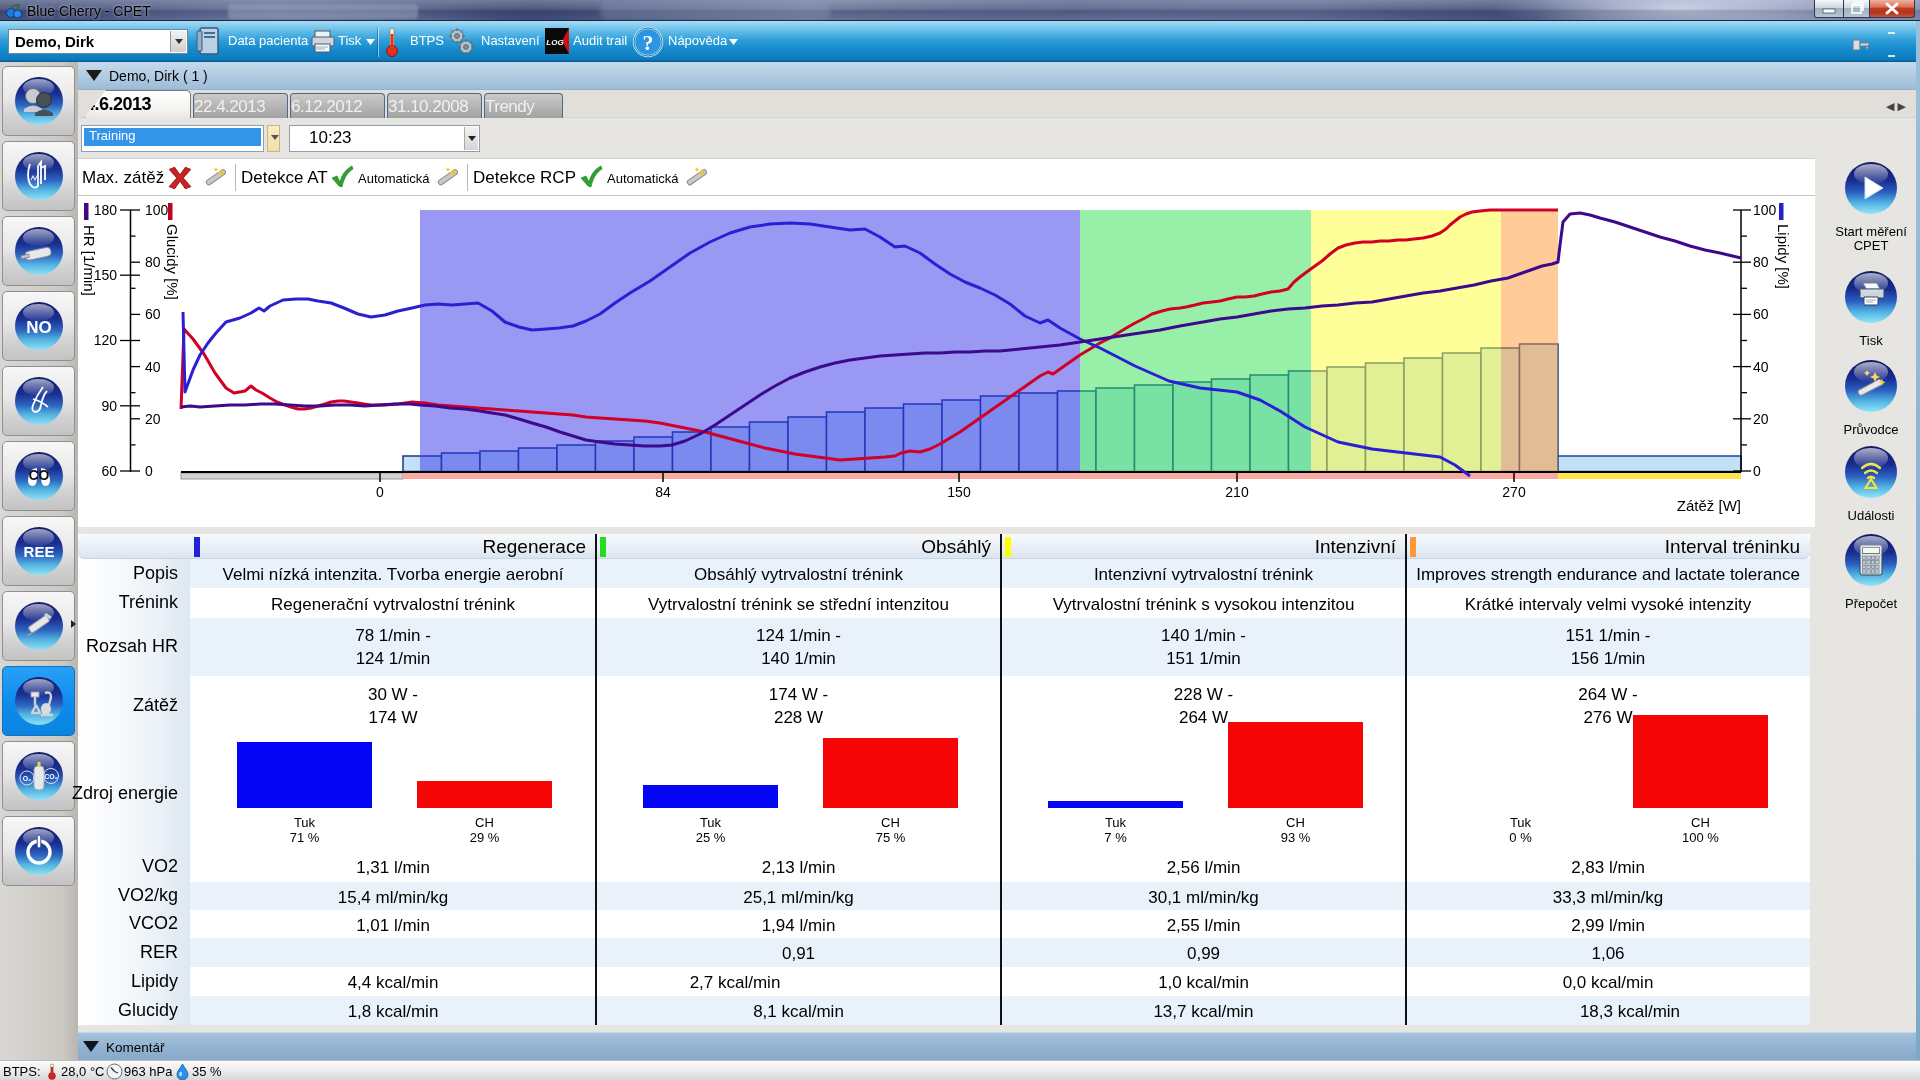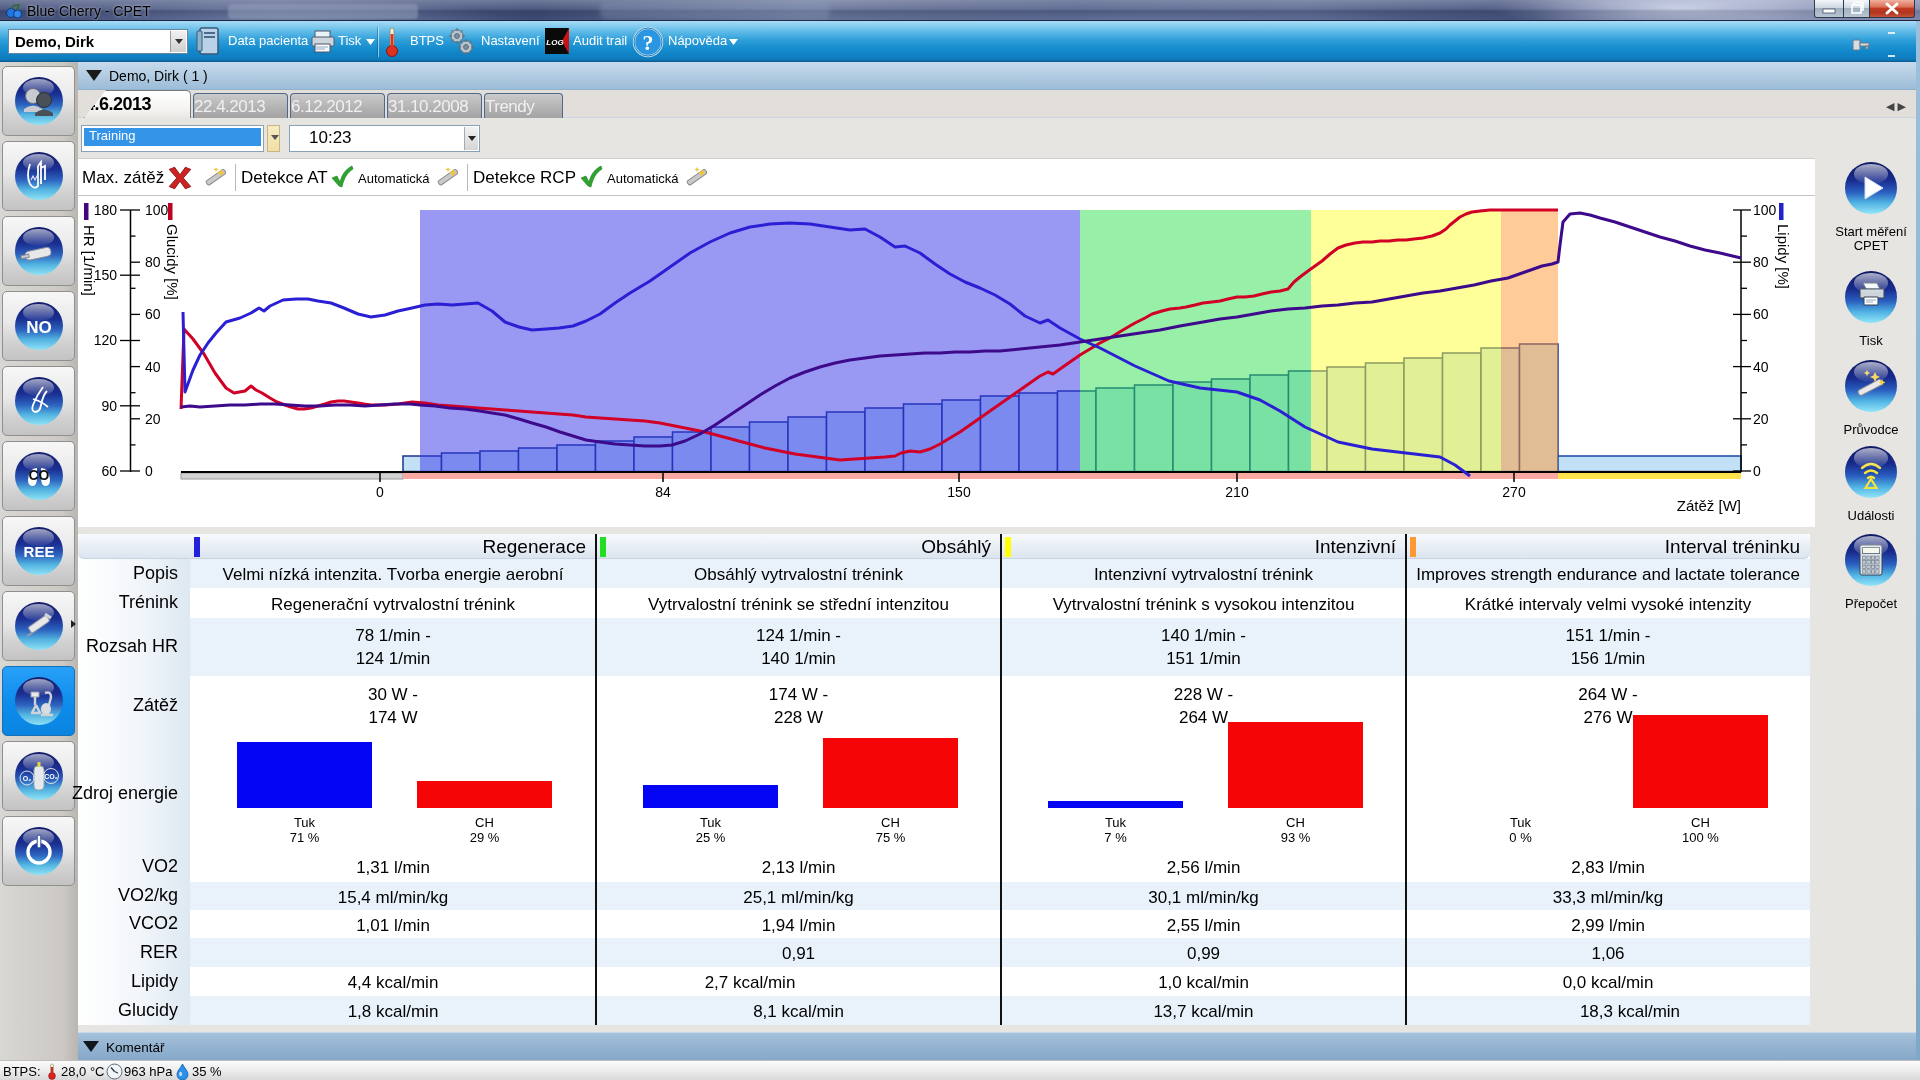--- a/index.html
+++ b/index.html
@@ -607,21 +607,21 @@
       </span>
       <span class="cell" style="left:518px;width:405px;top:4px;line-height:23px">0,91</span>
       <span class="cell" style="left:923px;width:405px;top:4px;line-height:23px">0,99</span>
       <span class="cell" style="left:1328px;width:404px;top:4px;line-height:23px">1,06</span>
     </div>
     <div class="trow " style="top:433px;height:29px">
       <span class="rlabel">
         <span style="top:3.5px">Lipidy</span>
       </span>
       <span class="cell" style="left:112px;width:406px;top:4px;line-height:23px">4,4 kcal/min</span>
-      <span class="cell" style="left:502px;width:340px;top:4px;line-height:23px">2,7 kcal/min</span>
+      <span class="cell" style="left:487px;width:340px;top:4px;line-height:23px">2,7 kcal/min</span>
       <span class="cell" style="left:923px;width:405px;top:4px;line-height:23px">1,0 kcal/min</span>
       <span class="cell" style="left:1328px;width:404px;top:4px;line-height:23px">0,0 kcal/min</span>
     </div>
     <div class="trow alt" style="top:462px;height:29px">
       <span class="rlabel">
         <span style="top:3.5px">Glucidy</span>
       </span>
       <span class="cell" style="left:112px;width:406px;top:4px;line-height:23px">1,8 kcal/min</span>
       <span class="cell" style="left:518px;width:405px;top:4px;line-height:23px">8,1 kcal/min</span>
       <span class="cell" style="left:923px;width:405px;top:4px;line-height:23px">13,7 kcal/min</span>

